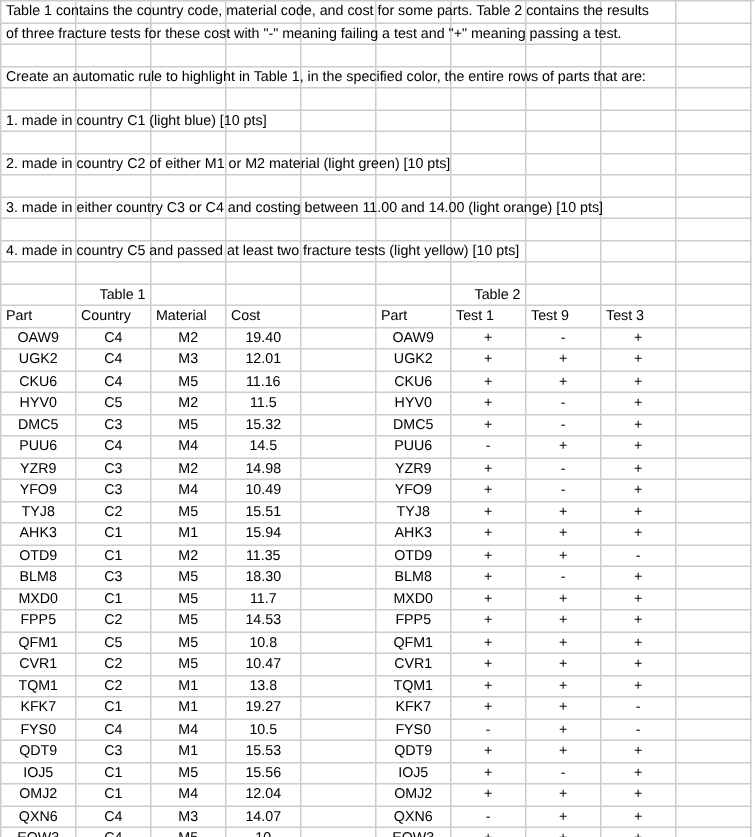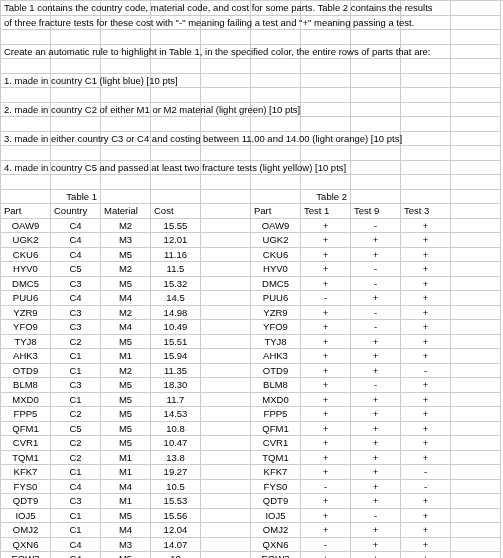--- a/index.html
+++ b/index.html
@@ -183,21 +183,21 @@
     <div class="cell header">Cost</div>
     <div class="cell"></div>
     <div class="cell header">Part</div>
     <div class="cell header">Test 1</div>
     <div class="cell header">Test 9</div>
     <div class="cell header">Test 3</div>
     <div class="cell"></div>
     <div class="cell center">OAW9</div>
     <div class="cell center">C4</div>
     <div class="cell center">M2</div>
-    <div class="cell center">15.55</div>
+    <div class="cell center">19.40</div>
     <div class="cell"></div>
     <div class="cell center">OAW9</div>
     <div class="cell center">+</div>
     <div class="cell center">-</div>
     <div class="cell center">+</div>
     <div class="cell"></div>
     <div class="cell center">UGK2</div>
     <div class="cell center">C4</div>
     <div class="cell center">M3</div>
     <div class="cell center">12.01</div>

